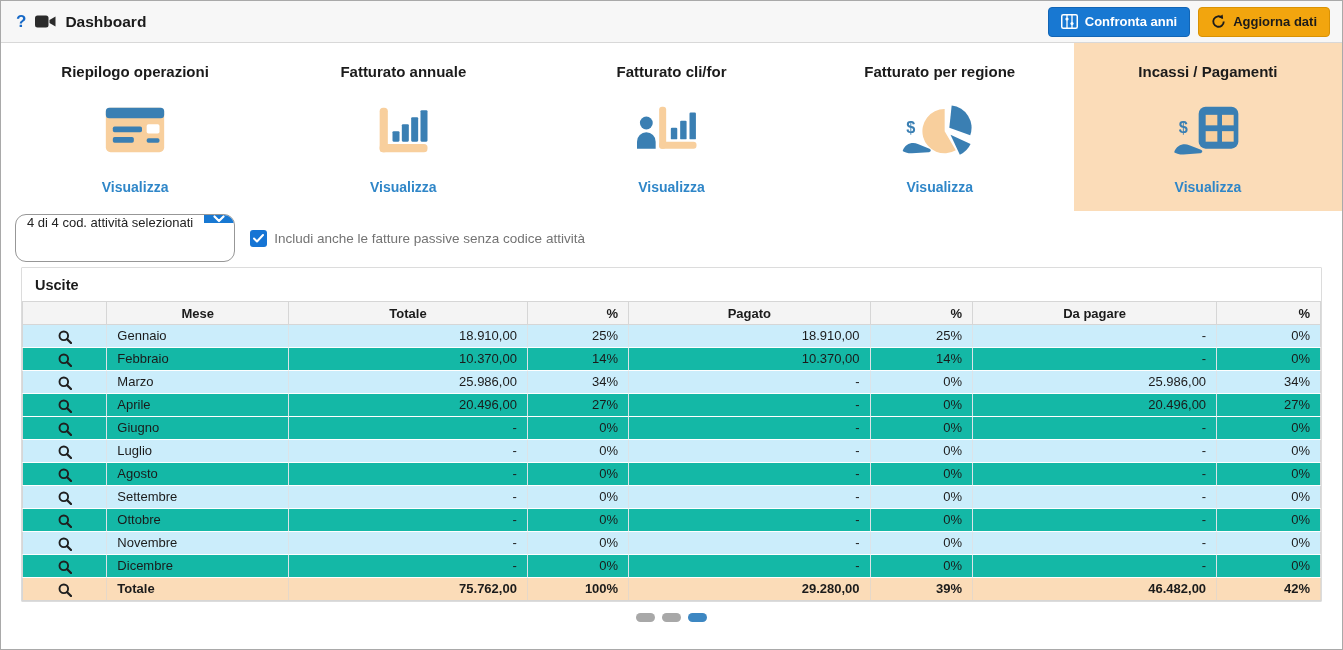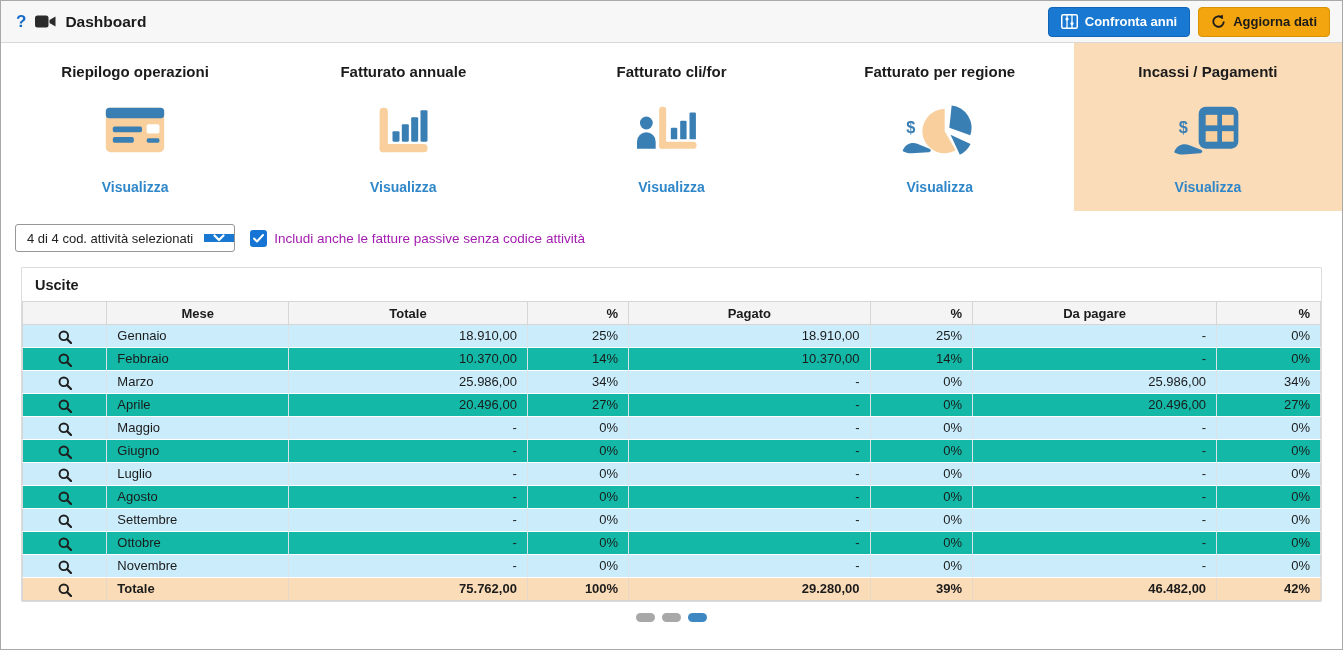--- a/index.html
+++ b/index.html
@@ -38,26 +38,26 @@
     justify-content:space-between; padding:20px 6px 16px; cursor:pointer;
   }
   .card-active { background:#fbdcb8; }
   .card-title { font-weight:bold; font-size:15px; color:#1b1b1b; }
   .card-icon svg { display:block; }
   .card-link { color:#2f86c8; font-weight:bold; font-size:14px; }
 
   
   .filters { display:flex; align-items:center; gap:15px; margin:12px 0 0 14px; height:30px; }
   .select {
-    display:flex; align-items:center; height:28px; background:#fff;
-    border:1px solid #979797; border-radius:3px; cursor:pointer; overflow:hidden;
+    display:flex; align-items:flex-start; height:48px; background:#fff;
+    border:1px solid #979797; border-radius:11px; cursor:pointer; overflow:hidden;
   }
   .select-text { display:flex; align-items:center; font-size:13px; color:#222; padding:0 11px; }
   .select-caret { width:30px; background:#1878d2; display:flex; align-items:center; justify-content:center; }
-  .check { display:flex; align-items:center; gap:7px; font-size:13.5px; cursor:pointer; color:#a21caf; }
+  .check { display:flex; align-items:center; gap:7px; font-size:13.5px; cursor:pointer; color:#737373; }
   .checkbox {
     width:17px; height:17px; border-radius:3px; background:#1574d4;
     display:flex; align-items:center; justify-content:center; flex:0 0 auto;
   }
 
   
   .panel { margin:14px 20px 0; border:1px solid #dcdcdc; border-radius:1px; background:#fff; }
   .panel-title { font-weight:bold; font-size:14.5px; padding:9px 13px 8px; color:#1b1b1b; }
   table.grid { width:100%; border-collapse:collapse; table-layout:fixed; font-size:13px; }
   .grid th {
@@ -304,118 +304,118 @@
                 </svg>
               </span></td>
             <td class="c-mese">Aprile</td>
             <td class="c-num">20.496,00</td>
             <td class="c-pct">27%</td>
             <td class="c-num">-</td>
             <td class="c-pct">0%</td>
             <td class="c-num">20.496,00</td>
             <td class="c-pct">27%</td>
           </tr>
+          <tr class="dark">
+            <td class="c-icon"><span class="mag">
+                <svg width="14" height="14" viewBox="0 0 14 14" fill="none">
+                  <circle cx="5.8" cy="5.8" r="4.3" stroke="#1f1f1f" stroke-width="1.9"></circle>
+                  <line x1="9.2" y1="9.2" x2="13" y2="13" stroke="#1f1f1f" stroke-width="2.3" stroke-linecap="round"></line>
+                </svg>
+              </span></td>
+            <td class="c-mese">Giugno</td>
+            <td class="c-num">-</td>
+            <td class="c-pct">0%</td>
+            <td class="c-num">-</td>
+            <td class="c-pct">0%</td>
+            <td class="c-num">-</td>
+            <td class="c-pct">0%</td>
+          </tr>
           <tr class="light">
             <td class="c-icon"><span class="mag">
                 <svg width="14" height="14" viewBox="0 0 14 14" fill="none">
                   <circle cx="5.8" cy="5.8" r="4.3" stroke="#1f1f1f" stroke-width="1.9"></circle>
                   <line x1="9.2" y1="9.2" x2="13" y2="13" stroke="#1f1f1f" stroke-width="2.3" stroke-linecap="round"></line>
                 </svg>
               </span></td>
-            <td class="c-mese">Maggio</td>
-            <td class="c-num">-</td>
-            <td class="c-pct">0%</td>
-            <td class="c-num">-</td>
-            <td class="c-pct">0%</td>
-            <td class="c-num">-</td>
-            <td class="c-pct">0%</td>
-          </tr>
-          <tr class="dark">
-            <td class="c-icon"><span class="mag">
-                <svg width="14" height="14" viewBox="0 0 14 14" fill="none">
-                  <circle cx="5.8" cy="5.8" r="4.3" stroke="#1f1f1f" stroke-width="1.9"></circle>
-                  <line x1="9.2" y1="9.2" x2="13" y2="13" stroke="#1f1f1f" stroke-width="2.3" stroke-linecap="round"></line>
-                </svg>
-              </span></td>
-            <td class="c-mese">Giugno</td>
+            <td class="c-mese">Luglio</td>
+            <td class="c-num">-</td>
+            <td class="c-pct">0%</td>
+            <td class="c-num">-</td>
+            <td class="c-pct">0%</td>
+            <td class="c-num">-</td>
+            <td class="c-pct">0%</td>
+          </tr>
+          <tr class="dark">
+            <td class="c-icon"><span class="mag">
+                <svg width="14" height="14" viewBox="0 0 14 14" fill="none">
+                  <circle cx="5.8" cy="5.8" r="4.3" stroke="#1f1f1f" stroke-width="1.9"></circle>
+                  <line x1="9.2" y1="9.2" x2="13" y2="13" stroke="#1f1f1f" stroke-width="2.3" stroke-linecap="round"></line>
+                </svg>
+              </span></td>
+            <td class="c-mese">Agosto</td>
             <td class="c-num">-</td>
             <td class="c-pct">0%</td>
             <td class="c-num">-</td>
             <td class="c-pct">0%</td>
             <td class="c-num">-</td>
             <td class="c-pct">0%</td>
           </tr>
           <tr class="light">
             <td class="c-icon"><span class="mag">
                 <svg width="14" height="14" viewBox="0 0 14 14" fill="none">
                   <circle cx="5.8" cy="5.8" r="4.3" stroke="#1f1f1f" stroke-width="1.9"></circle>
                   <line x1="9.2" y1="9.2" x2="13" y2="13" stroke="#1f1f1f" stroke-width="2.3" stroke-linecap="round"></line>
                 </svg>
               </span></td>
-            <td class="c-mese">Luglio</td>
-            <td class="c-num">-</td>
-            <td class="c-pct">0%</td>
-            <td class="c-num">-</td>
-            <td class="c-pct">0%</td>
-            <td class="c-num">-</td>
-            <td class="c-pct">0%</td>
-          </tr>
-          <tr class="dark">
-            <td class="c-icon"><span class="mag">
-                <svg width="14" height="14" viewBox="0 0 14 14" fill="none">
-                  <circle cx="5.8" cy="5.8" r="4.3" stroke="#1f1f1f" stroke-width="1.9"></circle>
-                  <line x1="9.2" y1="9.2" x2="13" y2="13" stroke="#1f1f1f" stroke-width="2.3" stroke-linecap="round"></line>
-                </svg>
-              </span></td>
-            <td class="c-mese">Agosto</td>
+            <td class="c-mese">Settembre</td>
+            <td class="c-num">-</td>
+            <td class="c-pct">0%</td>
+            <td class="c-num">-</td>
+            <td class="c-pct">0%</td>
+            <td class="c-num">-</td>
+            <td class="c-pct">0%</td>
+          </tr>
+          <tr class="dark">
+            <td class="c-icon"><span class="mag">
+                <svg width="14" height="14" viewBox="0 0 14 14" fill="none">
+                  <circle cx="5.8" cy="5.8" r="4.3" stroke="#1f1f1f" stroke-width="1.9"></circle>
+                  <line x1="9.2" y1="9.2" x2="13" y2="13" stroke="#1f1f1f" stroke-width="2.3" stroke-linecap="round"></line>
+                </svg>
+              </span></td>
+            <td class="c-mese">Ottobre</td>
             <td class="c-num">-</td>
             <td class="c-pct">0%</td>
             <td class="c-num">-</td>
             <td class="c-pct">0%</td>
             <td class="c-num">-</td>
             <td class="c-pct">0%</td>
           </tr>
           <tr class="light">
             <td class="c-icon"><span class="mag">
                 <svg width="14" height="14" viewBox="0 0 14 14" fill="none">
                   <circle cx="5.8" cy="5.8" r="4.3" stroke="#1f1f1f" stroke-width="1.9"></circle>
                   <line x1="9.2" y1="9.2" x2="13" y2="13" stroke="#1f1f1f" stroke-width="2.3" stroke-linecap="round"></line>
                 </svg>
               </span></td>
-            <td class="c-mese">Settembre</td>
-            <td class="c-num">-</td>
-            <td class="c-pct">0%</td>
-            <td class="c-num">-</td>
-            <td class="c-pct">0%</td>
-            <td class="c-num">-</td>
-            <td class="c-pct">0%</td>
-          </tr>
-          <tr class="dark">
-            <td class="c-icon"><span class="mag">
-                <svg width="14" height="14" viewBox="0 0 14 14" fill="none">
-                  <circle cx="5.8" cy="5.8" r="4.3" stroke="#1f1f1f" stroke-width="1.9"></circle>
-                  <line x1="9.2" y1="9.2" x2="13" y2="13" stroke="#1f1f1f" stroke-width="2.3" stroke-linecap="round"></line>
-                </svg>
-              </span></td>
-            <td class="c-mese">Ottobre</td>
-            <td class="c-num">-</td>
-            <td class="c-pct">0%</td>
-            <td class="c-num">-</td>
-            <td class="c-pct">0%</td>
-            <td class="c-num">-</td>
-            <td class="c-pct">0%</td>
-          </tr>
-          <tr class="light">
-            <td class="c-icon"><span class="mag">
-                <svg width="14" height="14" viewBox="0 0 14 14" fill="none">
-                  <circle cx="5.8" cy="5.8" r="4.3" stroke="#1f1f1f" stroke-width="1.9"></circle>
-                  <line x1="9.2" y1="9.2" x2="13" y2="13" stroke="#1f1f1f" stroke-width="2.3" stroke-linecap="round"></line>
-                </svg>
-              </span></td>
             <td class="c-mese">Novembre</td>
+            <td class="c-num">-</td>
+            <td class="c-pct">0%</td>
+            <td class="c-num">-</td>
+            <td class="c-pct">0%</td>
+            <td class="c-num">-</td>
+            <td class="c-pct">0%</td>
+          </tr>
+          <tr class="dark">
+            <td class="c-icon"><span class="mag">
+                <svg width="14" height="14" viewBox="0 0 14 14" fill="none">
+                  <circle cx="5.8" cy="5.8" r="4.3" stroke="#1f1f1f" stroke-width="1.9"></circle>
+                  <line x1="9.2" y1="9.2" x2="13" y2="13" stroke="#1f1f1f" stroke-width="2.3" stroke-linecap="round"></line>
+                </svg>
+              </span></td>
+            <td class="c-mese">Dicembre</td>
             <td class="c-num">-</td>
             <td class="c-pct">0%</td>
             <td class="c-num">-</td>
             <td class="c-pct">0%</td>
             <td class="c-num">-</td>
             <td class="c-pct">0%</td>
           </tr>
           <tr class="total">
             <td class="c-icon"><span class="mag">
                 <svg width="14" height="14" viewBox="0 0 14 14" fill="none">

